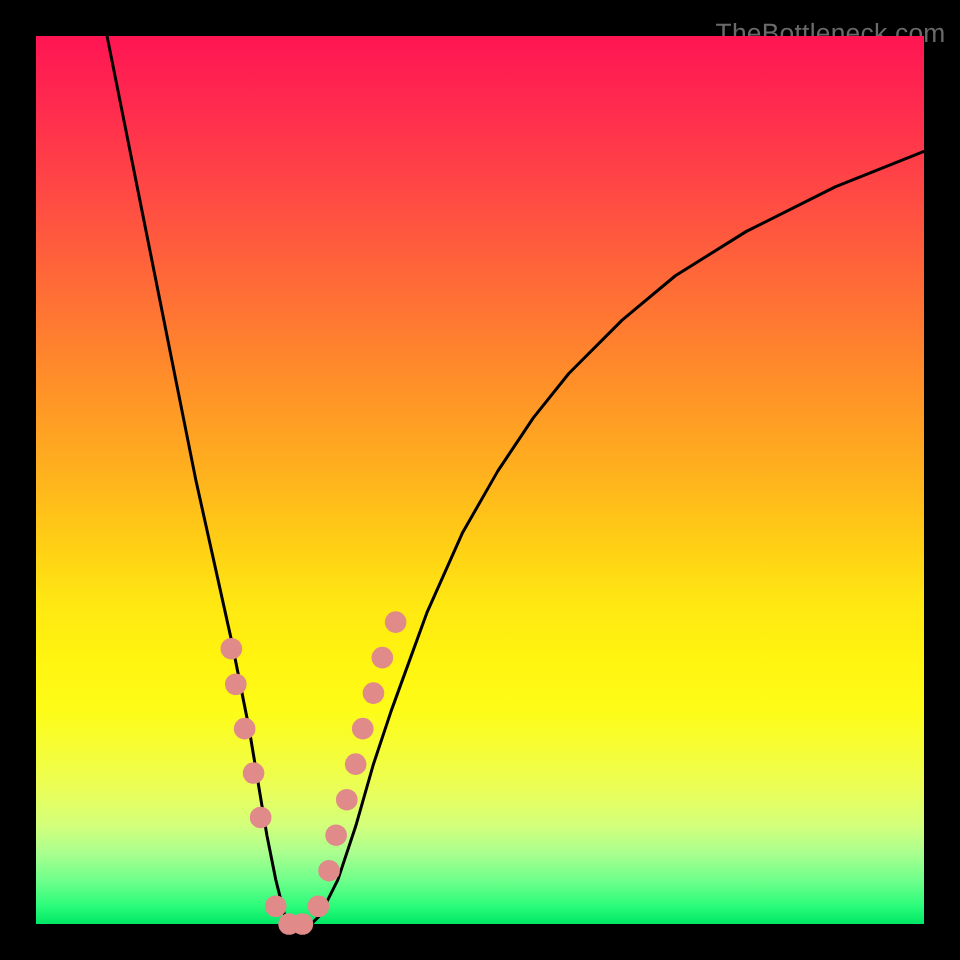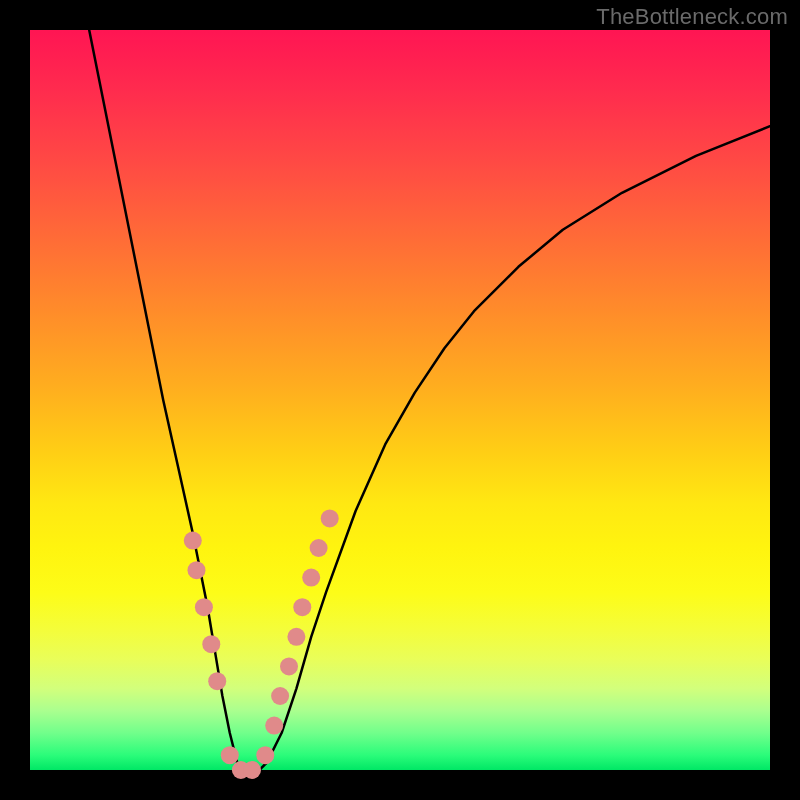--- a/index.html
+++ b/index.html
@@ -48,21 +48,21 @@
   svg.curve {
     position: absolute;
     left: 0;
     top: 0;
     width: 740px;
     height: 740px;
     overflow: visible;
   }
   .watermark {
     position: absolute;
-    top: 4px;
+    top: 15px;
     right: 12px;
     color: #6a6a6a;
     font-size: 22px;
     letter-spacing: 0.2px;
     user-select: none;
   }
 </style>
 </head>
 <body>
 

